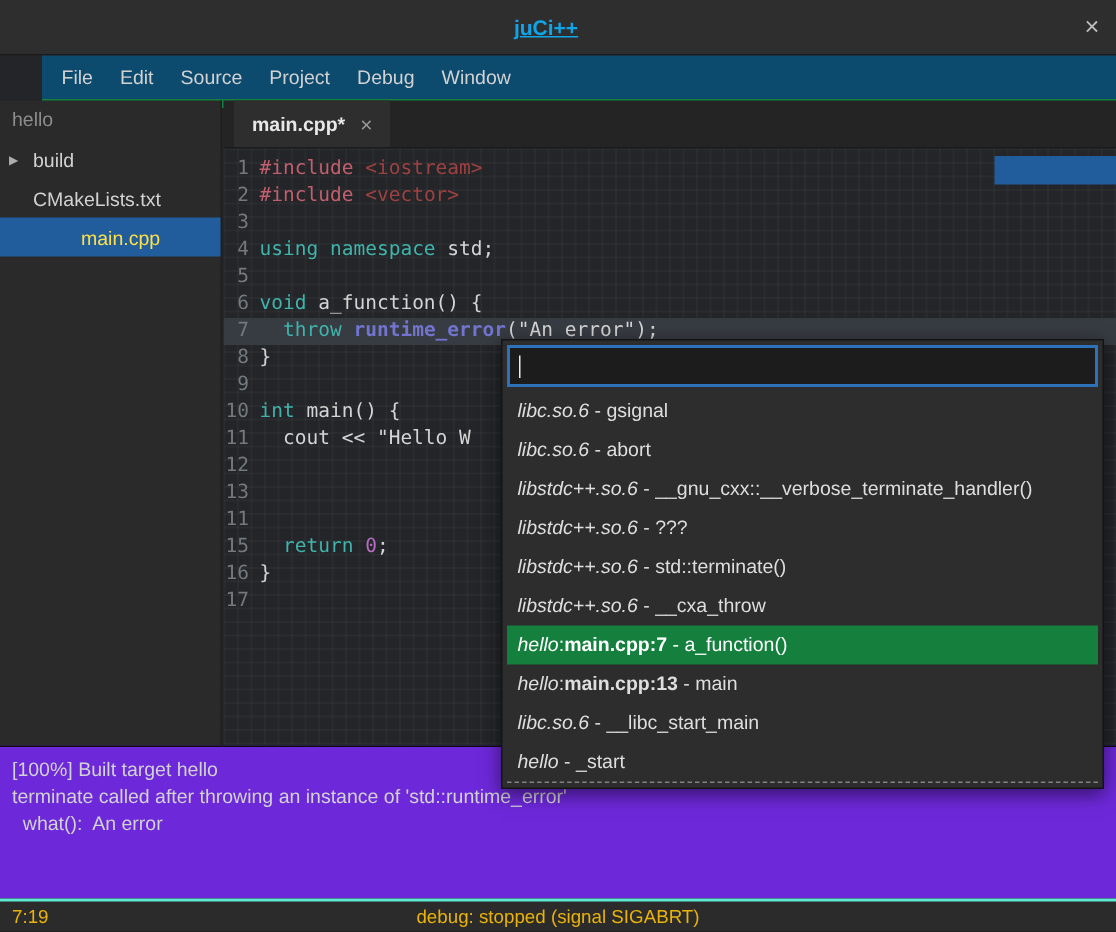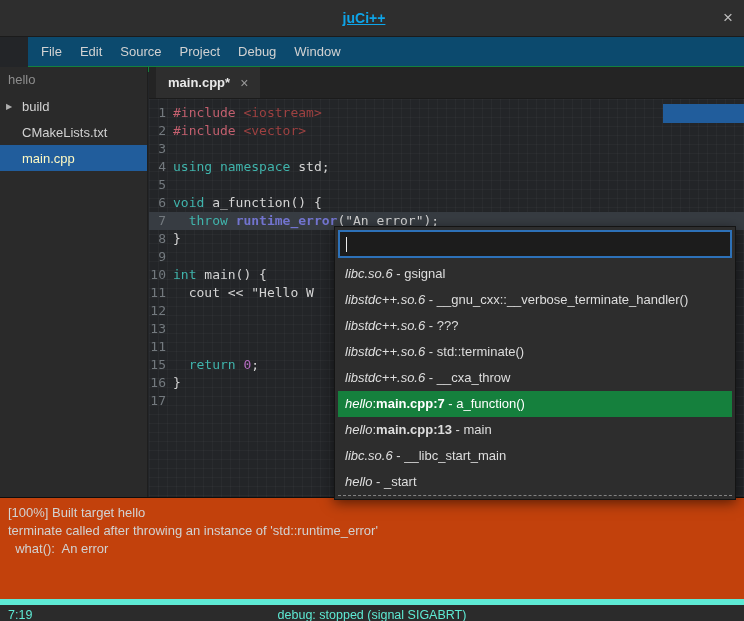--- a/index.html
+++ b/index.html
@@ -26,21 +26,21 @@
   
   .main { position:absolute; top:67px; left:0; right:0; height:430px; }
 
   
   .sidebar { position:absolute; left:0; top:0; width:148px; height:100%;
     background:#2a2a2a; border-right:1px solid #1e1e1e; box-sizing:border-box; }
   .project-header { height:26px; line-height:26px; padding-left:8px;
     color:#8d8d8d; font-size:13px; }
   .tree-item { height:26px; font-size:13px; color:#d2d2d2;
     display:flex; align-items:center; }
-  .tree-item.selected { background:#215d9c; color:#fef9c3; }
+  .tree-item.selected { background:#215d9c; color:#fde047;padding-left:32px; }
   .tree-arrow { width:16px; padding-left:6px; font-size:8px; color:#aeaeae;
     flex:none; text-align:left; }
   .tree-label { white-space:nowrap; }
 
   
   .tabbar { position:absolute; left:149px; right:0; top:0; height:32px;
     background:#242424; border-bottom:1px solid #1b1b1b;
     box-sizing:border-box; display:flex; align-items:stretch; }
   .tab { margin-left:7px; background:#2e2e2e; display:flex; align-items:center;
     padding:0 12px; gap:10px; }
@@ -63,28 +63,28 @@
   .code .pp  { color:#c25f6e; }
   .code .inc { color:#9e4141;text-align:center; }
   .code .kw  { color:#40b4ac; }
   .code .type{ color:#7274cf; font-weight:bold; }
   .code .num { color:#b46cc0; }
   .scroll-indicator { position:absolute; top:5px; right:0; width:81px; height:19px;
     background:#215d9c; }
 
   
   .output { position:absolute; top:497px; left:0; right:0; height:102px;
-    background:#c2410c; border-top:1px solid #0d0d0d; padding:6px 8px;
+    background:#6d28d9; border-top:1px solid #0d0d0d; padding:6px 8px;
     box-sizing:border-box; font-size:13px; color:#d2d2d2; overflow:hidden; }
   .out-line { height:18px; line-height:18px; white-space:pre; }
 
   
   .statusbar { position:absolute; top:599px; left:0; right:0; height:22px;
-    background:#2b2b2b; border-top:6px solid #5eead4; box-sizing:border-box;
-    font-size:12.5px; color:#5eead4; }
+    background:#2b2b2b; border-top:2px solid #5eead4; box-sizing:border-box;
+    font-size:12.5px; color:#eab308; }
   .status-left { position:absolute; left:8px; line-height:21px; }
   .status-center { position:absolute; left:0; right:0; text-align:center; line-height:21px; }
 
   
   .popup { position:absolute; left:334px; top:226px; width:402px;
     background:#2d2d2d; border:1px solid #141414; box-sizing:border-box;
     padding:3px; z-index:20; box-shadow:0 3px 12px rgba(0,0,0,0.55); }
   .popup-input { height:28px; box-sizing:border-box; border:2px solid #2d71b8;
     background:#1c1c1c; display:flex; align-items:center; padding-left:6px; }
   .caret { width:1px; height:15px; background:#ececec; }
@@ -176,20 +176,21 @@
     <span class="status-left">7:19</span>
     <span class="status-center">debug: stopped (signal SIGABRT)</span>
   </div>
 
   <div class="popup">
     <div class="popup-input">
       <span class="caret"></span>
     </div>
     <div class="popup-list" id="backtrace-list">
         <div class="popup-row"><span class="i">libc.so.6</span><span> - gsignal</span></div>
+        <div class="popup-row"><span class="i">libc.so.6</span><span> - abort</span></div>
         <div class="popup-row"><span class="i">libstdc++.so.6</span><span> - __gnu_cxx::__verbose_terminate_handler()</span></div>
         <div class="popup-row"><span class="i">libstdc++.so.6</span><span> - ???</span></div>
         <div class="popup-row"><span class="i">libstdc++.so.6</span><span> - std::terminate()</span></div>
         <div class="popup-row"><span class="i">libstdc++.so.6</span><span> - __cxa_throw</span></div>
         <div class="popup-row sel"><span class="i">hello</span><span>:</span><span class="b">main.cpp:7</span><span> - a_function()</span></div>
         <div class="popup-row"><span class="i">hello</span><span>:</span><span class="b">main.cpp:13</span><span> - main</span></div>
         <div class="popup-row"><span class="i">libc.so.6</span><span> - __libc_start_main</span></div>
         <div class="popup-row"><span class="i">hello</span><span> - _start</span></div>
       </div>
   </div>

